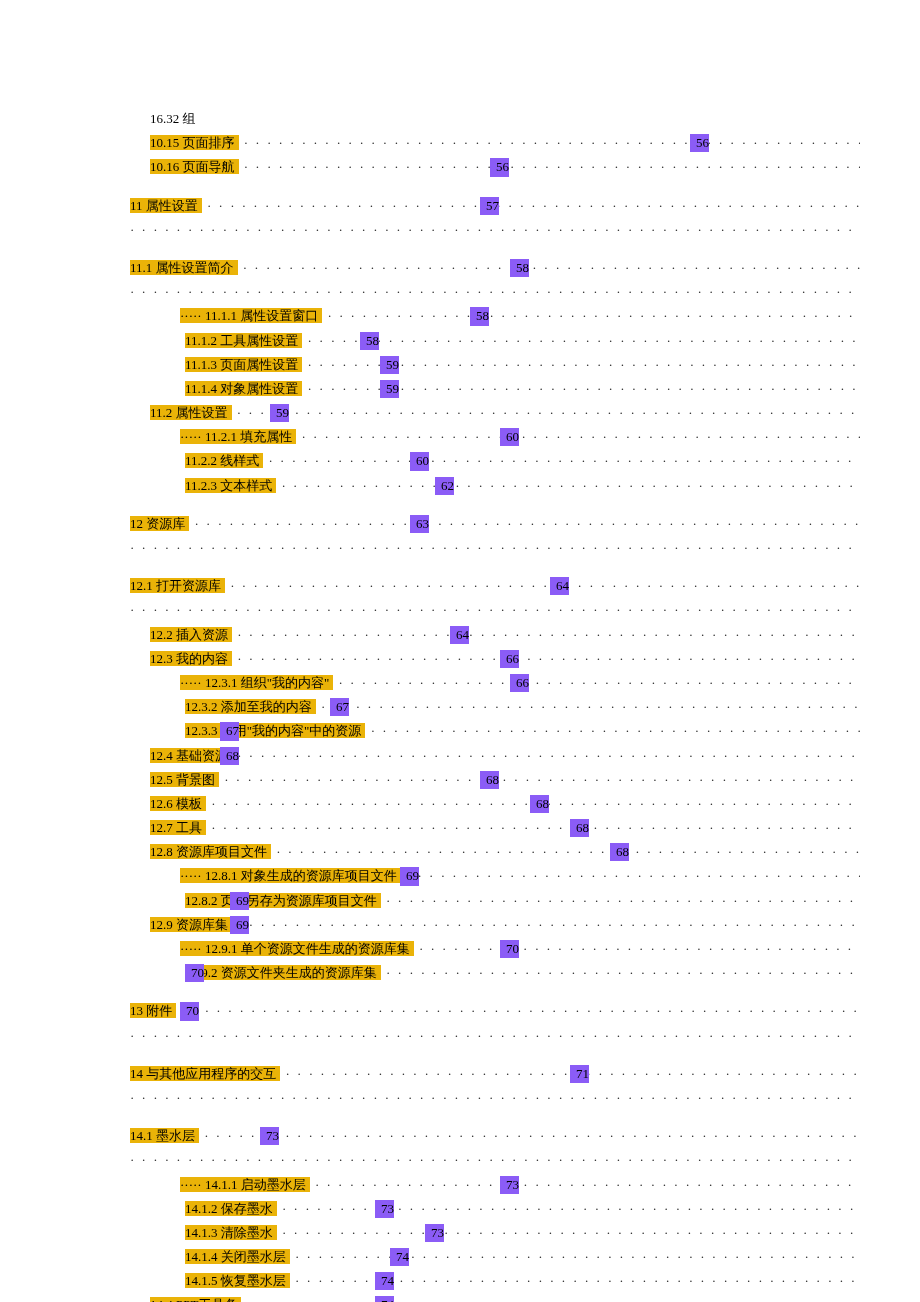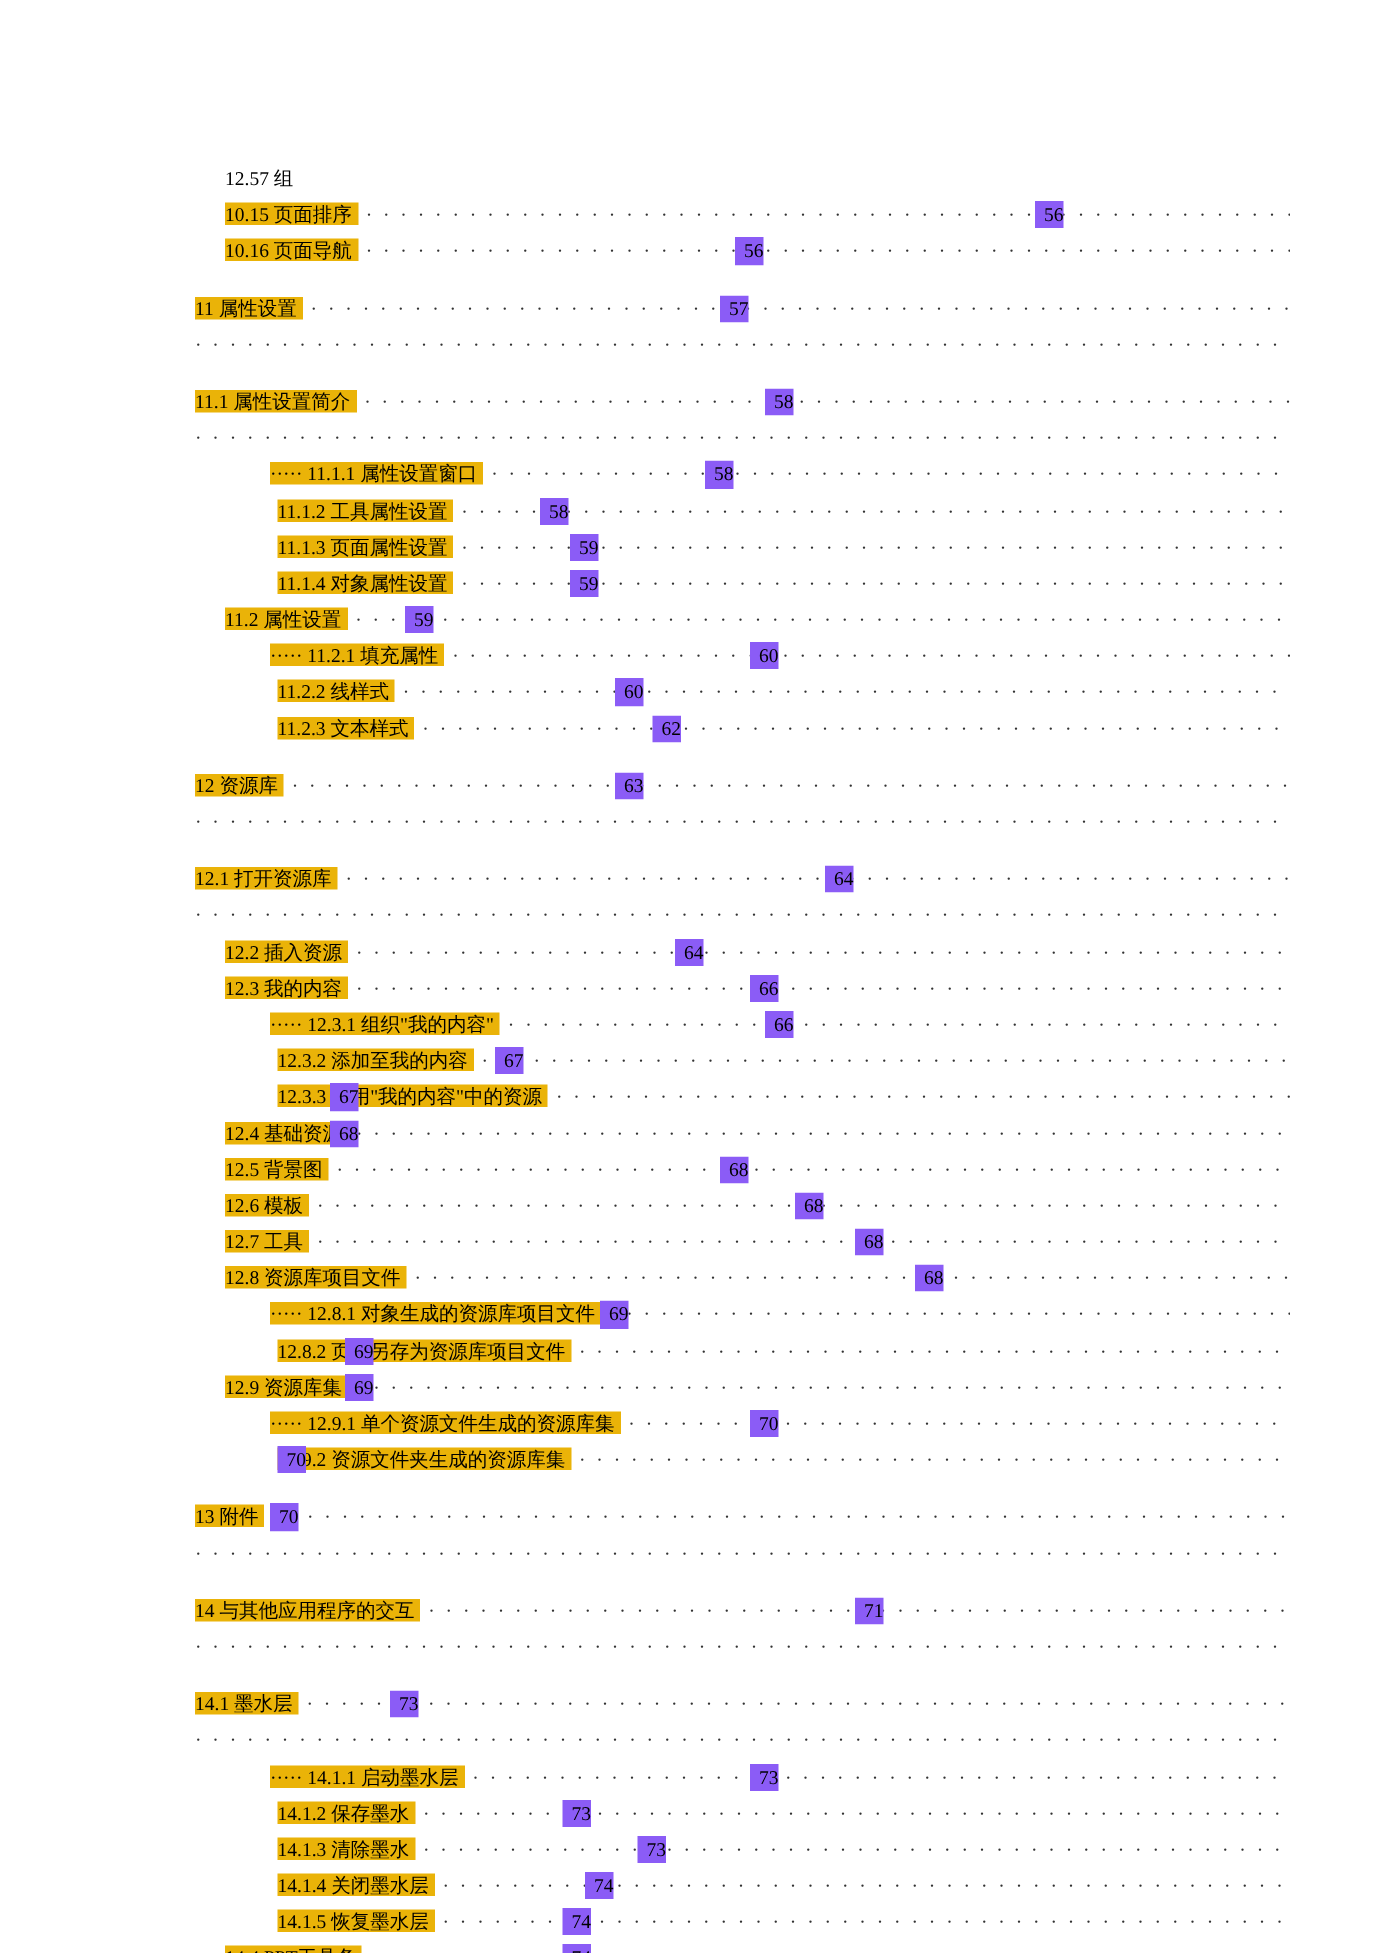--- a/index.html
+++ b/index.html
@@ -47,21 +47,21 @@
   white-space: nowrap;
   margin-bottom: 6px;
   line-height: 1.4;
 }
 </style>
 </head>
 <body>
 <div class="page">
 
 <div id="toc-container">
-      <div class="plain-entry level-1"><span class="label">12.57 组</span></div>
+      <div class="plain-entry level-1"><span class="label">16.32 组</span></div>
       <div class="toc-entry level-1"><span class="label">10.15 页面排序</span><span class="page-num" style="left: 560px;"> 56 </span><span class="dots"> · · · · · · · · · · · · · · · · · · · · · · · · · · · · · · · · · · · · · · · · · · · · · · · · · · · · · · · · · · · · · · · · · · · · · · · · · · · · · · · · · · · · · · · · · · · · · · · · · · · · · · · · · · · · · · · · · · · · · · · · · · · · · · · · · · · · · · · · · · · · · · · · · · · · · · · · · · · · · · · · · · · · · · · · · · · · · · · · · · · · · · · · · · · · · · · · · · · · · · · · · · · · · · · · · · · · · · · · · · · · · · · · · · · · · · · · · · · · · · · · · · · · · · · · · · · · · · · · · · · · · · · · · · · · · · · · · · · · · · · · · · · · · · · · · · · · · · · · · · · · </span></div>
       <div class="toc-entry level-1"><span class="label">10.16 页面导航</span><span class="page-num" style="left: 360px;"> 56 </span><span class="dots"> · · · · · · · · · · · · · · · · · · · · · · · · · · · · · · · · · · · · · · · · · · · · · · · · · · · · · · · · · · · · · · · · · · · · · · · · · · · · · · · · · · · · · · · · · · · · · · · · · · · · · · · · · · · · · · · · · · · · · · · · · · · · · · · · · · · · · · · · · · · · · · · · · · · · · · · · · · · · · · · · · · · · · · · · · · · · · · · · · · · · · · · · · · · · · · · · · · · · · · · · · · · · · · · · · · · · · · · · · · · · · · · · · · · · · · · · · · · · · · · · · · · · · · · · · · · · · · · · · · · · · · · · · · · · · · · · · · · · · · · · · · · · · · · · · · · · · · · · · · · · </span></div>
       <div class="section-gap"></div>
       <div class="toc-entry level-0"><span class="label">11 属性设置</span><span class="page-num" style="left: 350px;"> 57 </span><span class="dots"> · · · · · · · · · · · · · · · · · · · · · · · · · · · · · · · · · · · · · · · · · · · · · · · · · · · · · · · · · · · · · · · · · · · · · · · · · · · · · · · · · · · · · · · · · · · · · · · · · · · · · · · · · · · · · · · · · · · · · · · · · · · · · · · · · · · · · · · · · · · · · · · · · · · · · · · · · · · · · · · · · · · · · · · · · · · · · · · · · · · · · · · · · · · · · · · · · · · · · · · · · · · · · · · · · · · · · · · · · · · · · · · · · · · · · · · · · · · · · · · · · · · · · · · · · · · · · · · · · · · · · · · · · · · · · · · · · · · · · · · · · · · · · · · · · · · · · · · · · · · · </span></div>
       <div class="toc-entry"><span class="dots">· · · · · · · · · · · · · · · · · · · · · · · · · · · · · · · · · · · · · · · · · · · · · · · · · · · · · · · · · · · · · · · · · · · · · · · · · · · · · · · · · · · · · · · · · · · · · · · · · · · · · · · · · · · · · · · · · · · · · · · · · · · · · · · · · · · · · · · · · · · · · · · · · · · · · · · · · · · · · · · · · · · · · · · · · · · · · · · · · · · · · · · · · · · · · · · · · · · · · · · · · · · · · · · · · · · · · · · · · · · · · · · · · · · · · · · · · · · · · · · · · · · · · · · · · · · · · · · · · · · · · · · · · · · · · · · · · · · · · · · · · · · · · · · · · · · · · · · · · · · · </span></div>
       <div class="section-gap"></div>
       <div class="toc-entry level-0"><span class="label">11.1 属性设置简介</span><span class="page-num" style="left: 380px;"> 58 </span><span class="dots"> · · · · · · · · · · · · · · · · · · · · · · · · · · · · · · · · · · · · · · · · · · · · · · · · · · · · · · · · · · · · · · · · · · · · · · · · · · · · · · · · · · · · · · · · · · · · · · · · · · · · · · · · · · · · · · · · · · · · · · · · · · · · · · · · · · · · · · · · · · · · · · · · · · · · · · · · · · · · · · · · · · · · · · · · · · · · · · · · · · · · · · · · · · · · · · · · · · · · · · · · · · · · · · · · · · · · · · · · · · · · · · · · · · · · · · · · · · · · · · · · · · · · · · · · · · · · · · · · · · · · · · · · · · · · · · · · · · · · · · · · · · · · · · · · · · · · · · · · · · · · </span></div>
       <div class="toc-entry"><span class="dots">· · · · · · · · · · · · · · · · · · · · · · · · · · · · · · · · · · · · · · · · · · · · · · · · · · · · · · · · · · · · · · · · · · · · · · · · · · · · · · · · · · · · · · · · · · · · · · · · · · · · · · · · · · · · · · · · · · · · · · · · · · · · · · · · · · · · · · · · · · · · · · · · · · · · · · · · · · · · · · · · · · · · · · · · · · · · · · · · · · · · · · · · · · · · · · · · · · · · · · · · · · · · · · · · · · · · · · · · · · · · · · · · · · · · · · · · · · · · · · · · · · · · · · · · · · · · · · · · · · · · · · · · · · · · · · · · · · · · · · · · · · · · · · · · · · · · · · · · · · · · </span></div>
       <div class="toc-entry level-2"><span class="label">····· 11.1.1 属性设置窗口</span><span class="page-num" style="left: 340px;"> 58 </span><span class="dots"> · · · · · · · · · · · · · · · · · · · · · · · · · · · · · · · · · · · · · · · · · · · · · · · · · · · · · · · · · · · · · · · · · · · · · · · · · · · · · · · · · · · · · · · · · · · · · · · · · · · · · · · · · · · · · · · · · · · · · · · · · · · · · · · · · · · · · · · · · · · · · · · · · · · · · · · · · · · · · · · · · · · · · · · · · · · · · · · · · · · · · · · · · · · · · · · · · · · · · · · · · · · · · · · · · · · · · · · · · · · · · · · · · · · · · · · · · · · · · · · · · · · · · · · · · · · · · · · · · · · · · · · · · · · · · · · · · · · · · · · · · · · · · · · · · · · · · · · · · · · · </span></div>
       <div class="toc-entry level-3"><span class="label">11.1.2 工具属性设置</span><span class="page-num" style="left: 230px;"> 58 </span><span class="dots"> · · · · · · · · · · · · · · · · · · · · · · · · · · · · · · · · · · · · · · · · · · · · · · · · · · · · · · · · · · · · · · · · · · · · · · · · · · · · · · · · · · · · · · · · · · · · · · · · · · · · · · · · · · · · · · · · · · · · · · · · · · · · · · · · · · · · · · · · · · · · · · · · · · · · · · · · · · · · · · · · · · · · · · · · · · · · · · · · · · · · · · · · · · · · · · · · · · · · · · · · · · · · · · · · · · · · · · · · · · · · · · · · · · · · · · · · · · · · · · · · · · · · · · · · · · · · · · · · · · · · · · · · · · · · · · · · · · · · · · · · · · · · · · · · · · · · · · · · · · · · </span></div>

